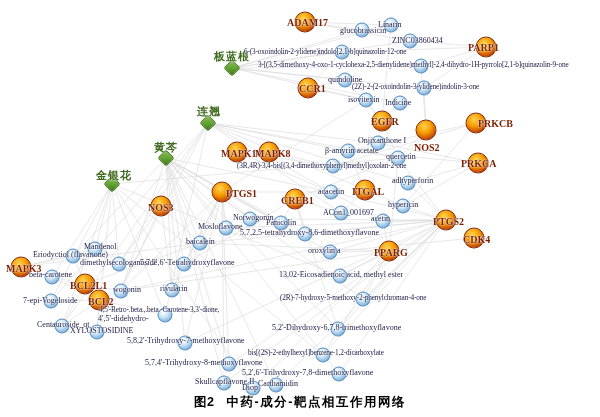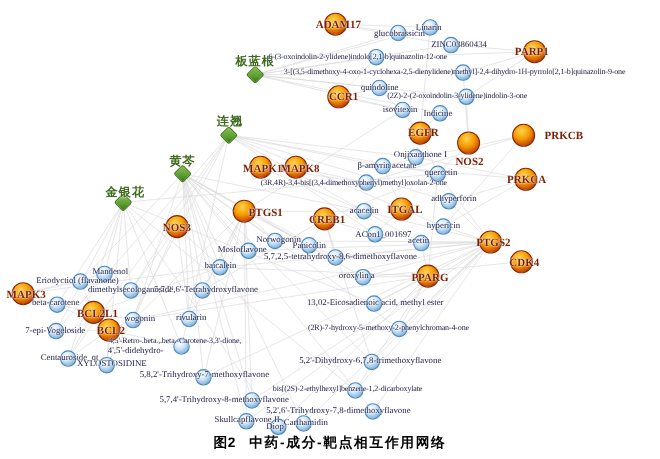--- a/index.html
+++ b/index.html
@@ -214,21 +214,21 @@
       <span class="lbl herb" style="left: 154px; top: 141px;">黄芩</span>
       <div class="node herb" style="left: 112px; top: 184px;"></div>
       <span class="lbl herb" style="left: 96px; top: 169px;">金银花</span>
       <div class="node target" style="left: 305px; top: 22px;"></div>
       <span class="lbl target" style="left: 287px; top: 17px;">ADAM17</span>
       <div class="node target" style="left: 486px; top: 47px;"></div>
       <span class="lbl target" style="left: 468px; top: 42px;">PARP1</span>
       <div class="node target" style="left: 308px; top: 88px;"></div>
       <span class="lbl target" style="left: 299px; top: 83px;">CCR1</span>
       <div class="node target" style="left: 476px; top: 123px;"></div>
-      <span class="lbl target" style="left: 459px; top: 118px; padding-left: 36px;">PRKCB</span>
+      <span class="lbl target" style="left: 442px; top: 118px; padding-left: 36px;">PRKCB</span>
       <div class="node target" style="left: 382px; top: 121px;"></div>
       <span class="lbl target" style="left: 371px; top: 116px;">EGFR</span>
       <div class="node target" style="left: 426px; top: 130px;"></div>
       <span class="lbl target" style="left: 414px; top: 125px; margin-top: 17px;">NOS2</span>
       <div class="node target" style="left: 478px; top: 163px;"></div>
       <span class="lbl target" style="left: 461px; top: 158px;">PRKCA</span>
       <div class="node target" style="left: 237px; top: 152px;"></div>
       <span class="lbl target" style="left: 221px; top: 148px;">MAPK14</span>
       <div class="node target" style="left: 269px; top: 152px;"></div>
       <span class="lbl target" style="left: 255px; top: 148px;">MAPK8</span>

